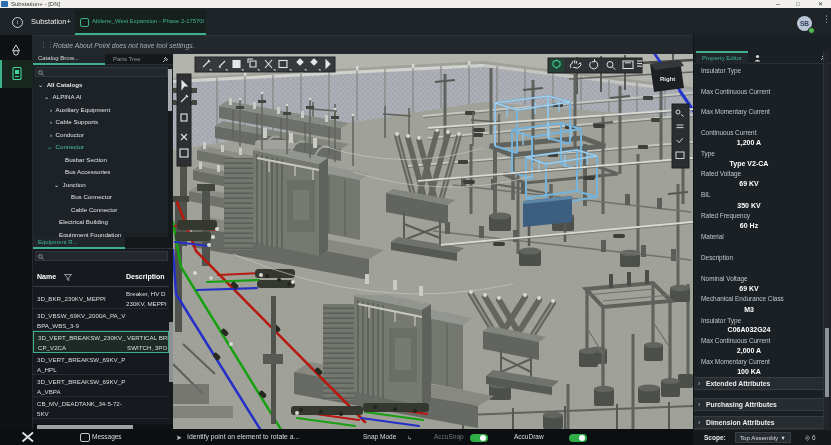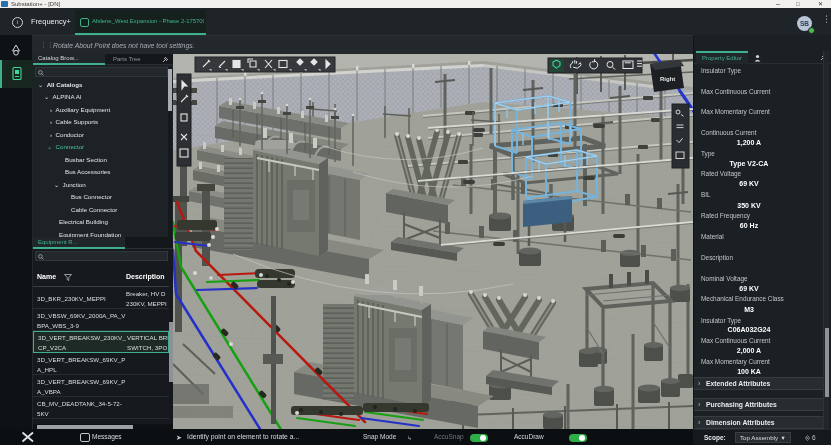--- a/index.html
+++ b/index.html
@@ -14,21 +14,21 @@
   <div class="abs" style="left:0;top:0;width:831px;height:8px;background:#f1f0ee;">
     <div class="abs" style="left:1px;top:1px;width:7px;height:6px;background:#2b6fae;border-radius:1px;"></div>
     <div class="abs" style="left:11px;top:0px;font-size:6px;color:#3a3a3a;line-height:8px;">Substation+ - [DN]</div>
     <div class="abs" style="left:776px;top:0;font-size:7px;color:#333;line-height:8px;">–</div>
     <div class="abs" style="left:796px;top:0;font-size:6px;color:#333;line-height:8px;">□</div>
     <div class="abs" style="left:818px;top:0;font-size:6px;color:#333;line-height:8px;">✕</div>
   </div>
 
   <div class="abs" style="left:0;top:8px;width:831px;height:27px;background:#1f2428;">
     <div class="abs" style="left:12px;top:9px;width:9px;height:9px;border:1px solid #cfd3d6;border-radius:50%;color:#cfd3d6;font-size:6px;text-align:center;line-height:9px;">i</div>
-    <div class="abs" style="left:31px;top:0;height:27px;line-height:27px;font-size:7.5px;color:#e8ebed;">Frequency+</div>
+    <div class="abs" style="left:31px;top:0;height:27px;line-height:27px;font-size:7.5px;color:#e8ebed;">Substation+</div>
 
     <div class="abs" style="left:75px;top:2px;width:131px;height:25px;background:#16201c;border-bottom:2px solid #3eb08e;box-sizing:border-box;">
       <div class="abs" style="left:5px;top:8px;width:7px;height:7px;border:1px solid #3eb08e;border-radius:2px;"></div>
       <div class="abs" style="left:17px;top:0;width:112px;height:23px;line-height:23px;font-size:5.9px;color:#3fb393;white-space:nowrap;overflow:hidden;">Abilene_West Expansion - Phase 2-1757008588978-Slavica-...</div>
     </div>
 
     <div class="abs" style="left:797px;top:8px;width:15px;height:15px;border-radius:50%;background:#b9c6d6;color:#31415c;font-size:6.5px;font-weight:bold;text-align:center;line-height:15px;">SB</div>
     <div class="abs" style="left:808px;top:19px;width:5px;height:5px;border-radius:50%;background:#51b94f;border:1px solid #1f2428;"></div>
     <div class="abs" style="left:822px;top:6px;color:#b9bec2;font-size:9px;">⋮</div>
   </div>

